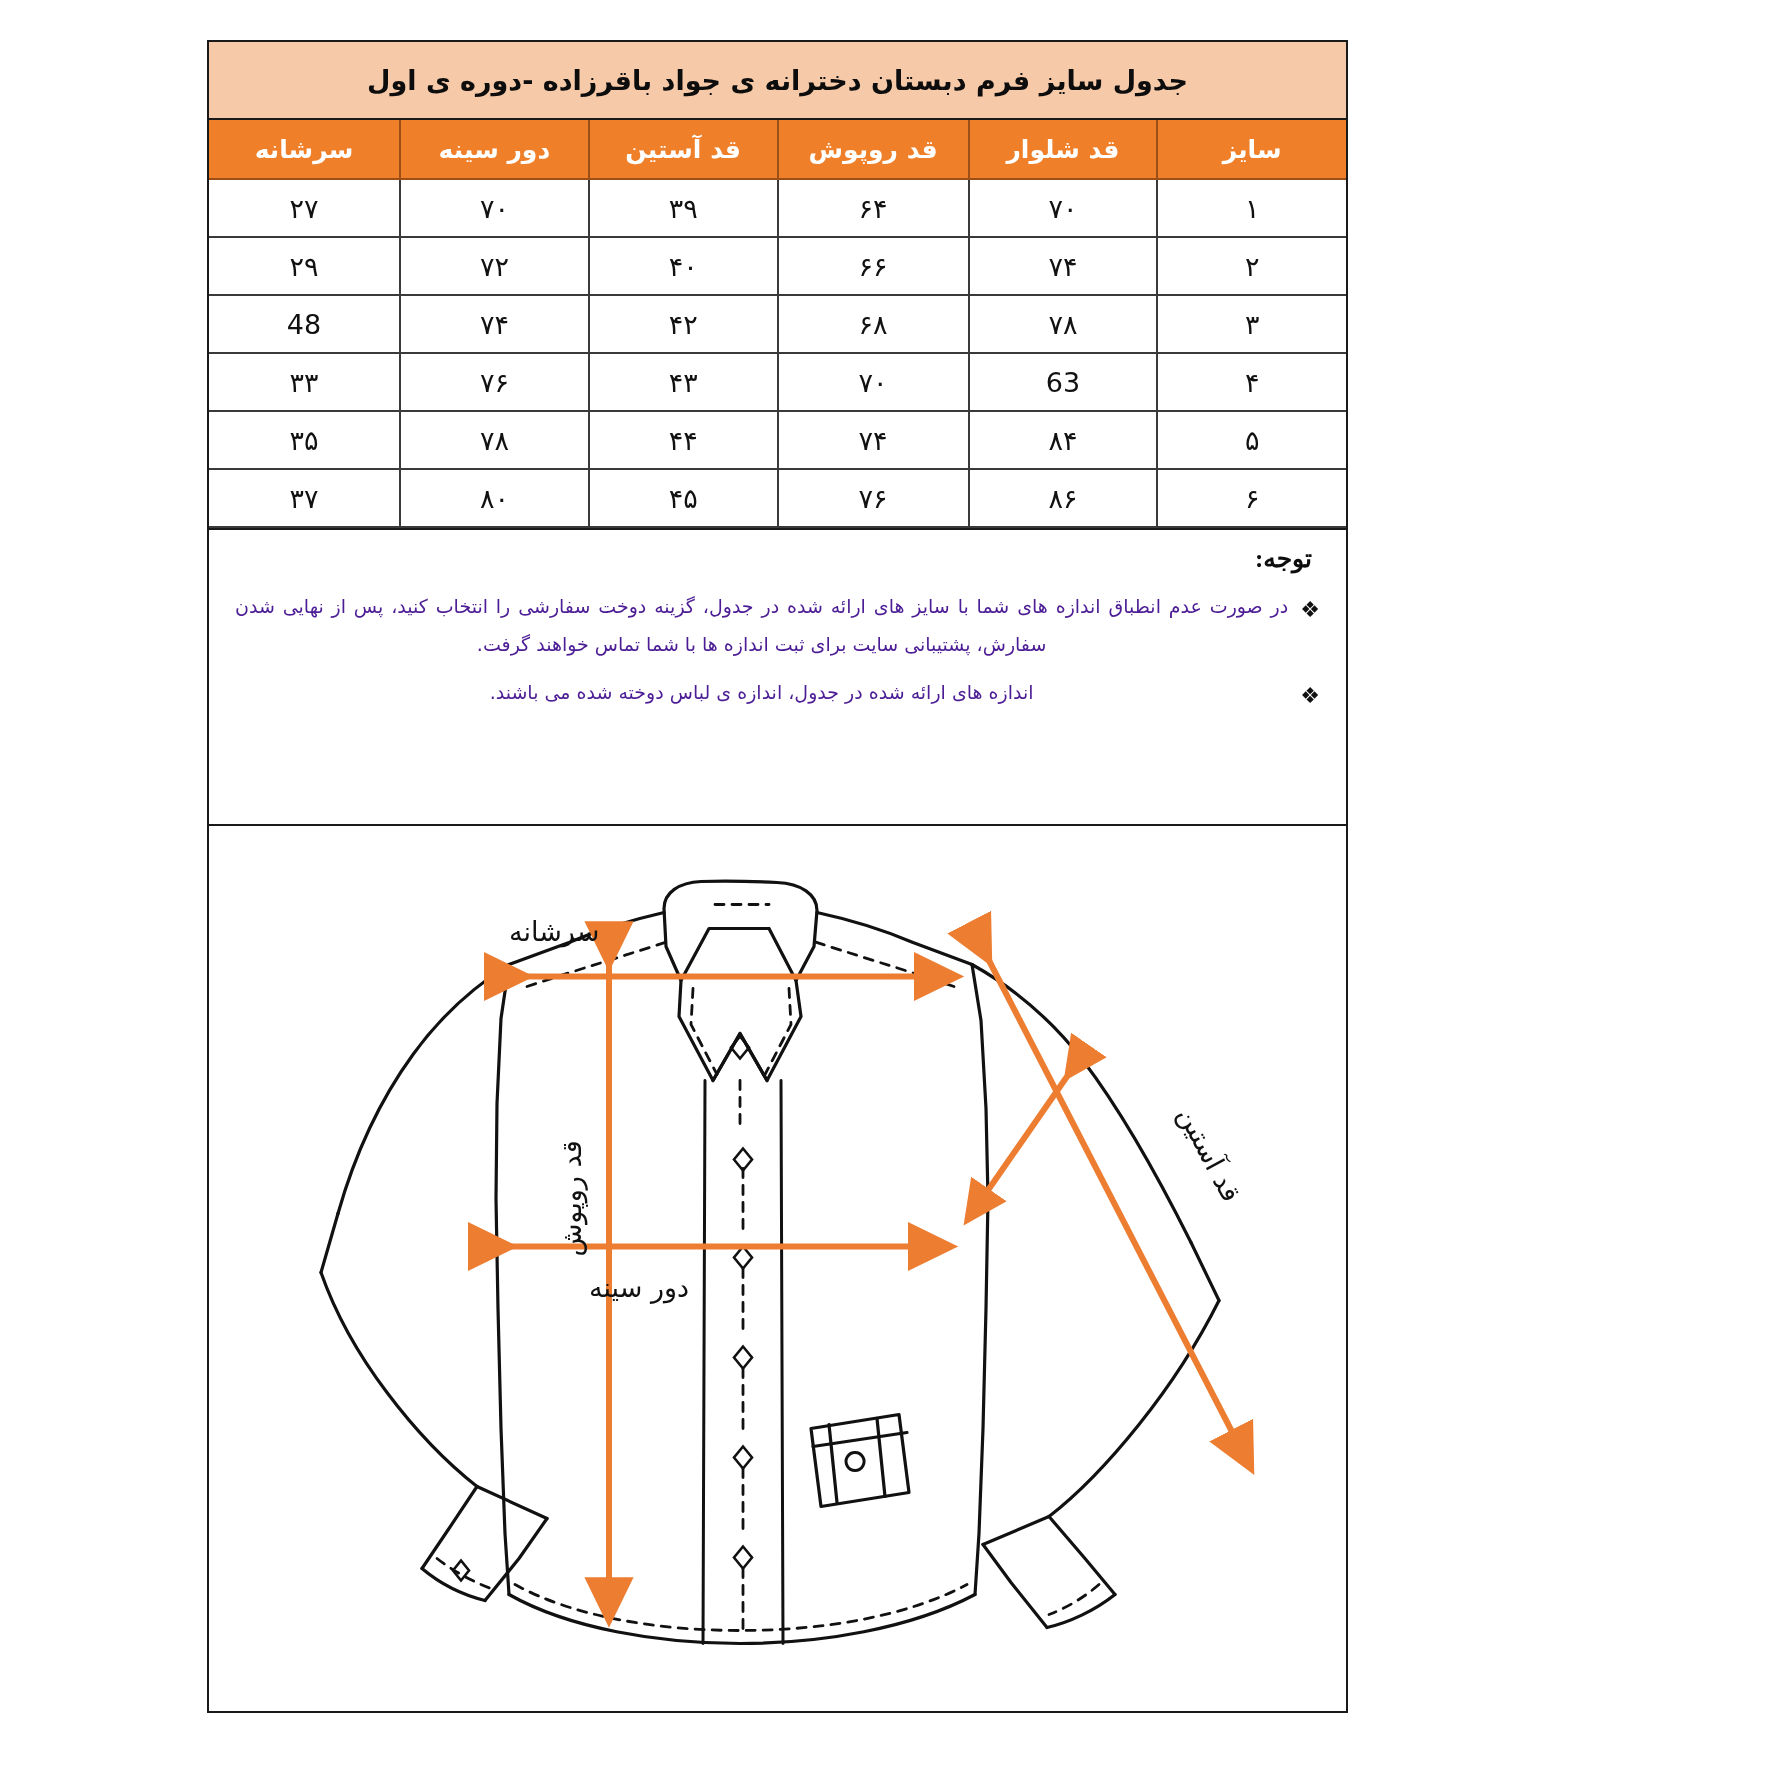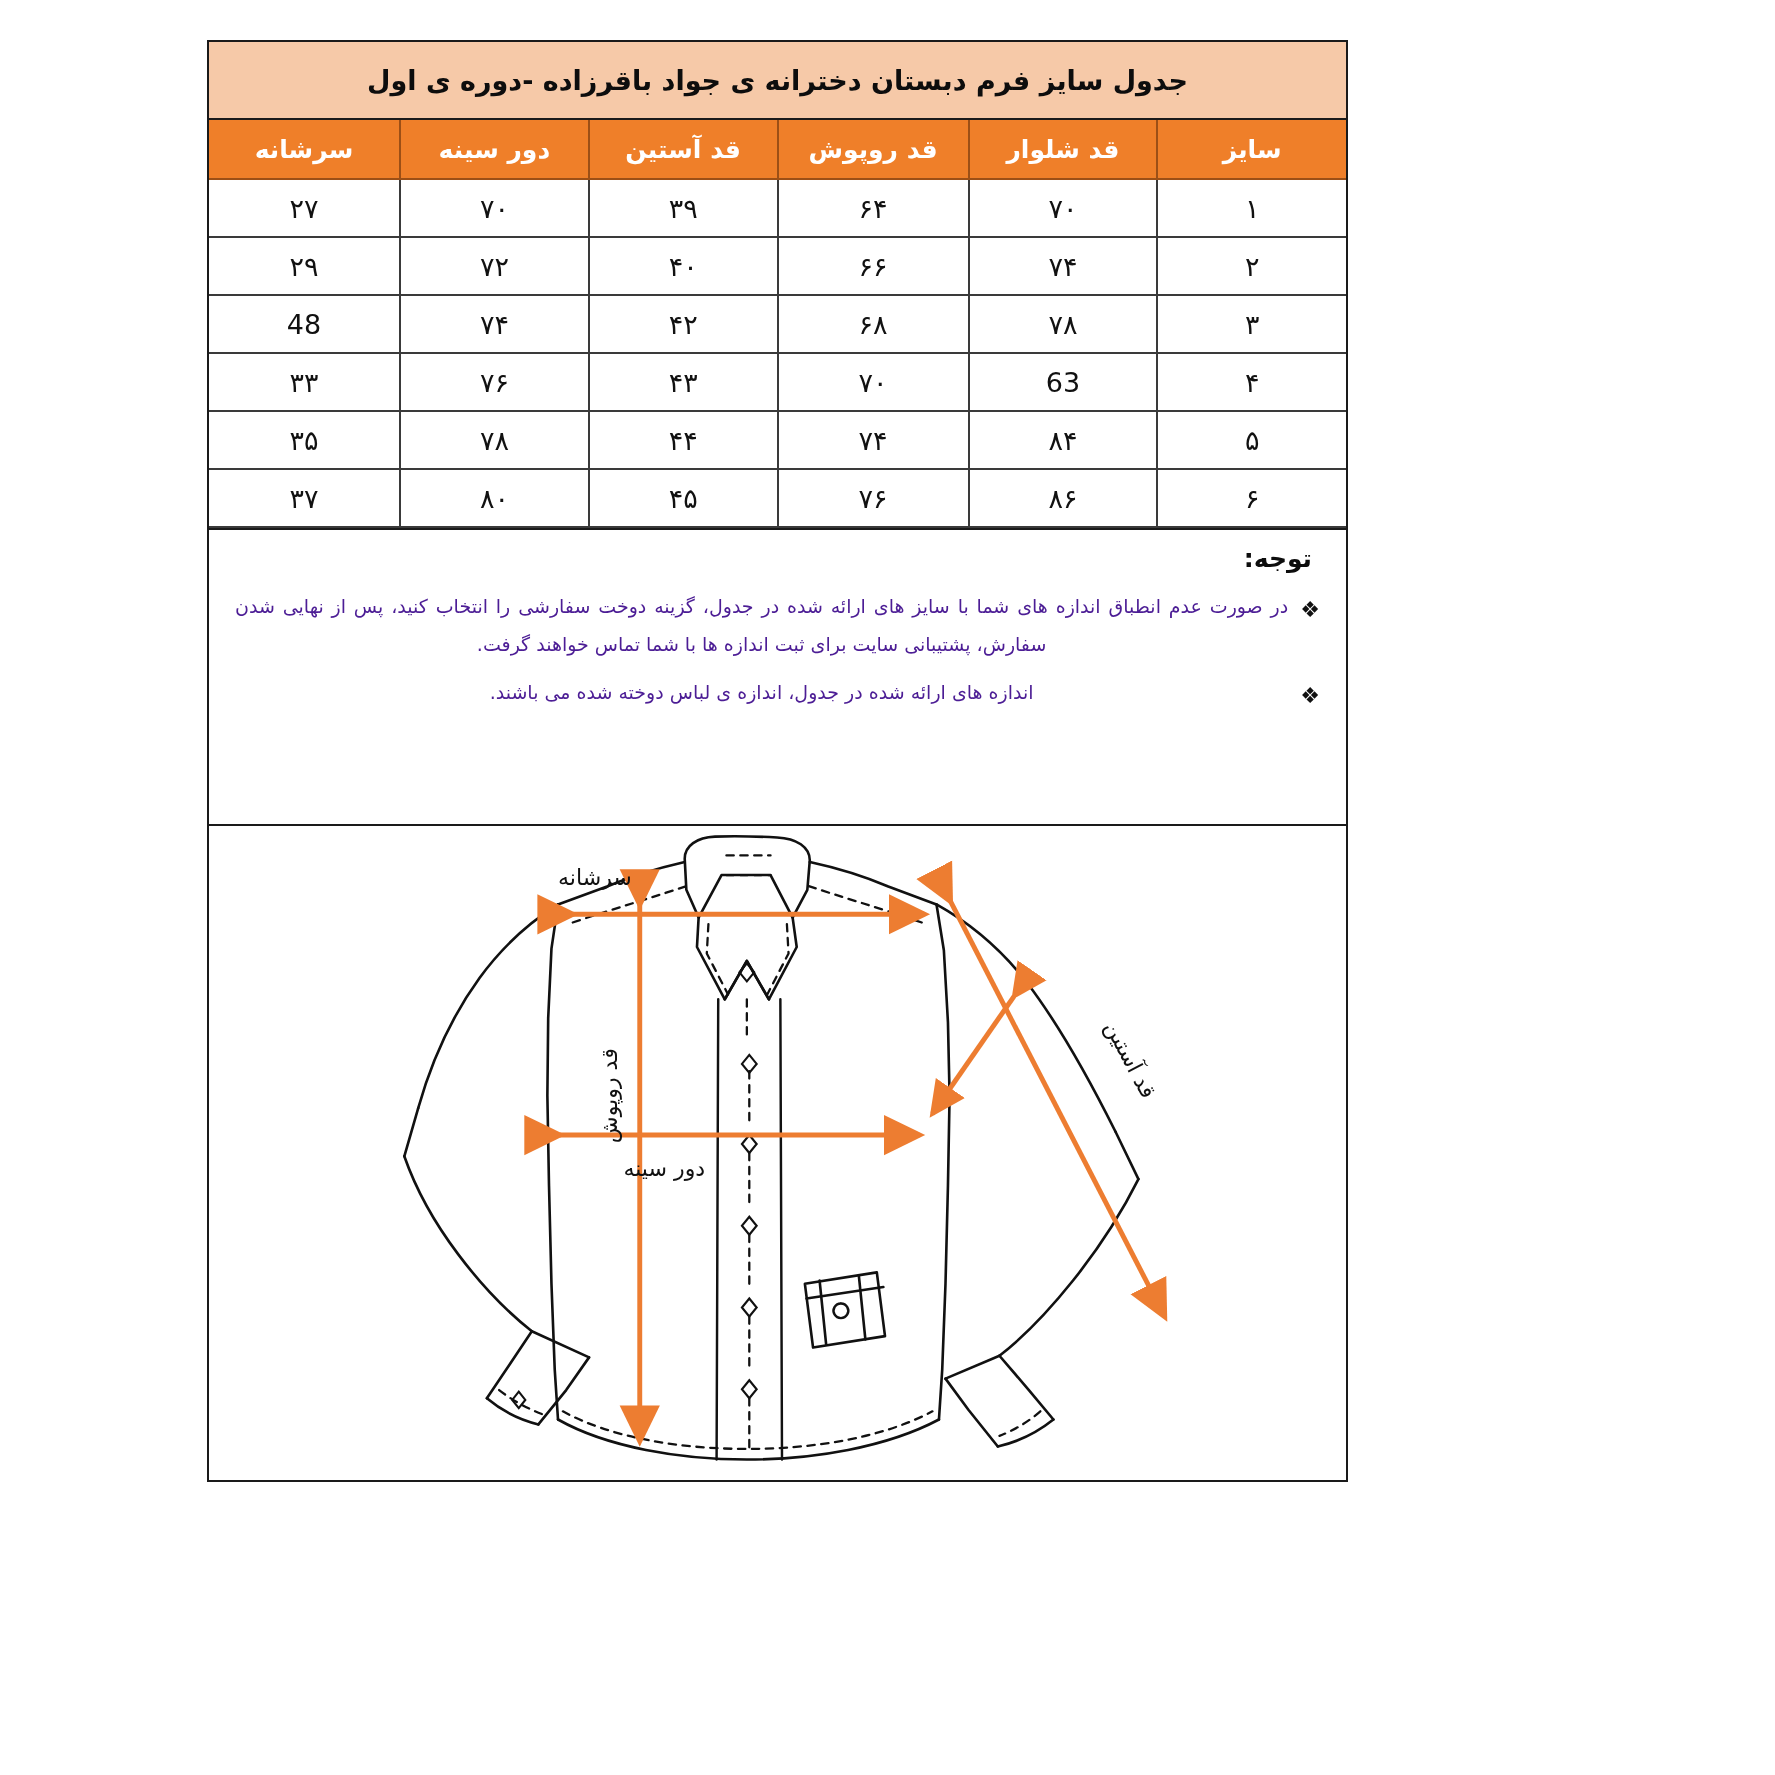--- a/index.html
+++ b/index.html
@@ -6,21 +6,21 @@
   html,body{margin:0;padding:0;background:#ffffff;}
   body{
     width:1775px;height:1775px;
     font-family:"DejaVu Sans","Liberation Sans",sans-serif;
     overflow:hidden;
     position:relative;
   }
   .page{
     position:absolute;
     left:207px; top:40px;
-    width:1141px; height:1442px;
+    width:1141px; height:1673px;
     box-sizing:border-box;
     border:2px solid #1a1a1a;
     background:#fff;
     display:flex; flex-direction:column;
   }
   
   .title-bar{
     background:#f6c9a8;
     border-bottom:2px solid #1a1a1a;
     height:76px;
@@ -71,20 +71,21 @@
     direction:rtl;
     padding:14px 26px 16px 26px;
     flex:0 0 auto;
     box-sizing:border-box;
     height:298px;
   }
   .notes-head{
     font-size:25px;font-weight:bold;color:#0d0d0d;
     text-align:right;
     margin:0 8px 14px 0;
+    font-family:Liberation Serif, serif;
   }
   .note-row{
     display:flex;
     align-items:flex-start;
     gap:12px;
     margin-bottom:10px;
   }
   .bullet{
     flex:0 0 auto;
     font-size:22px;

